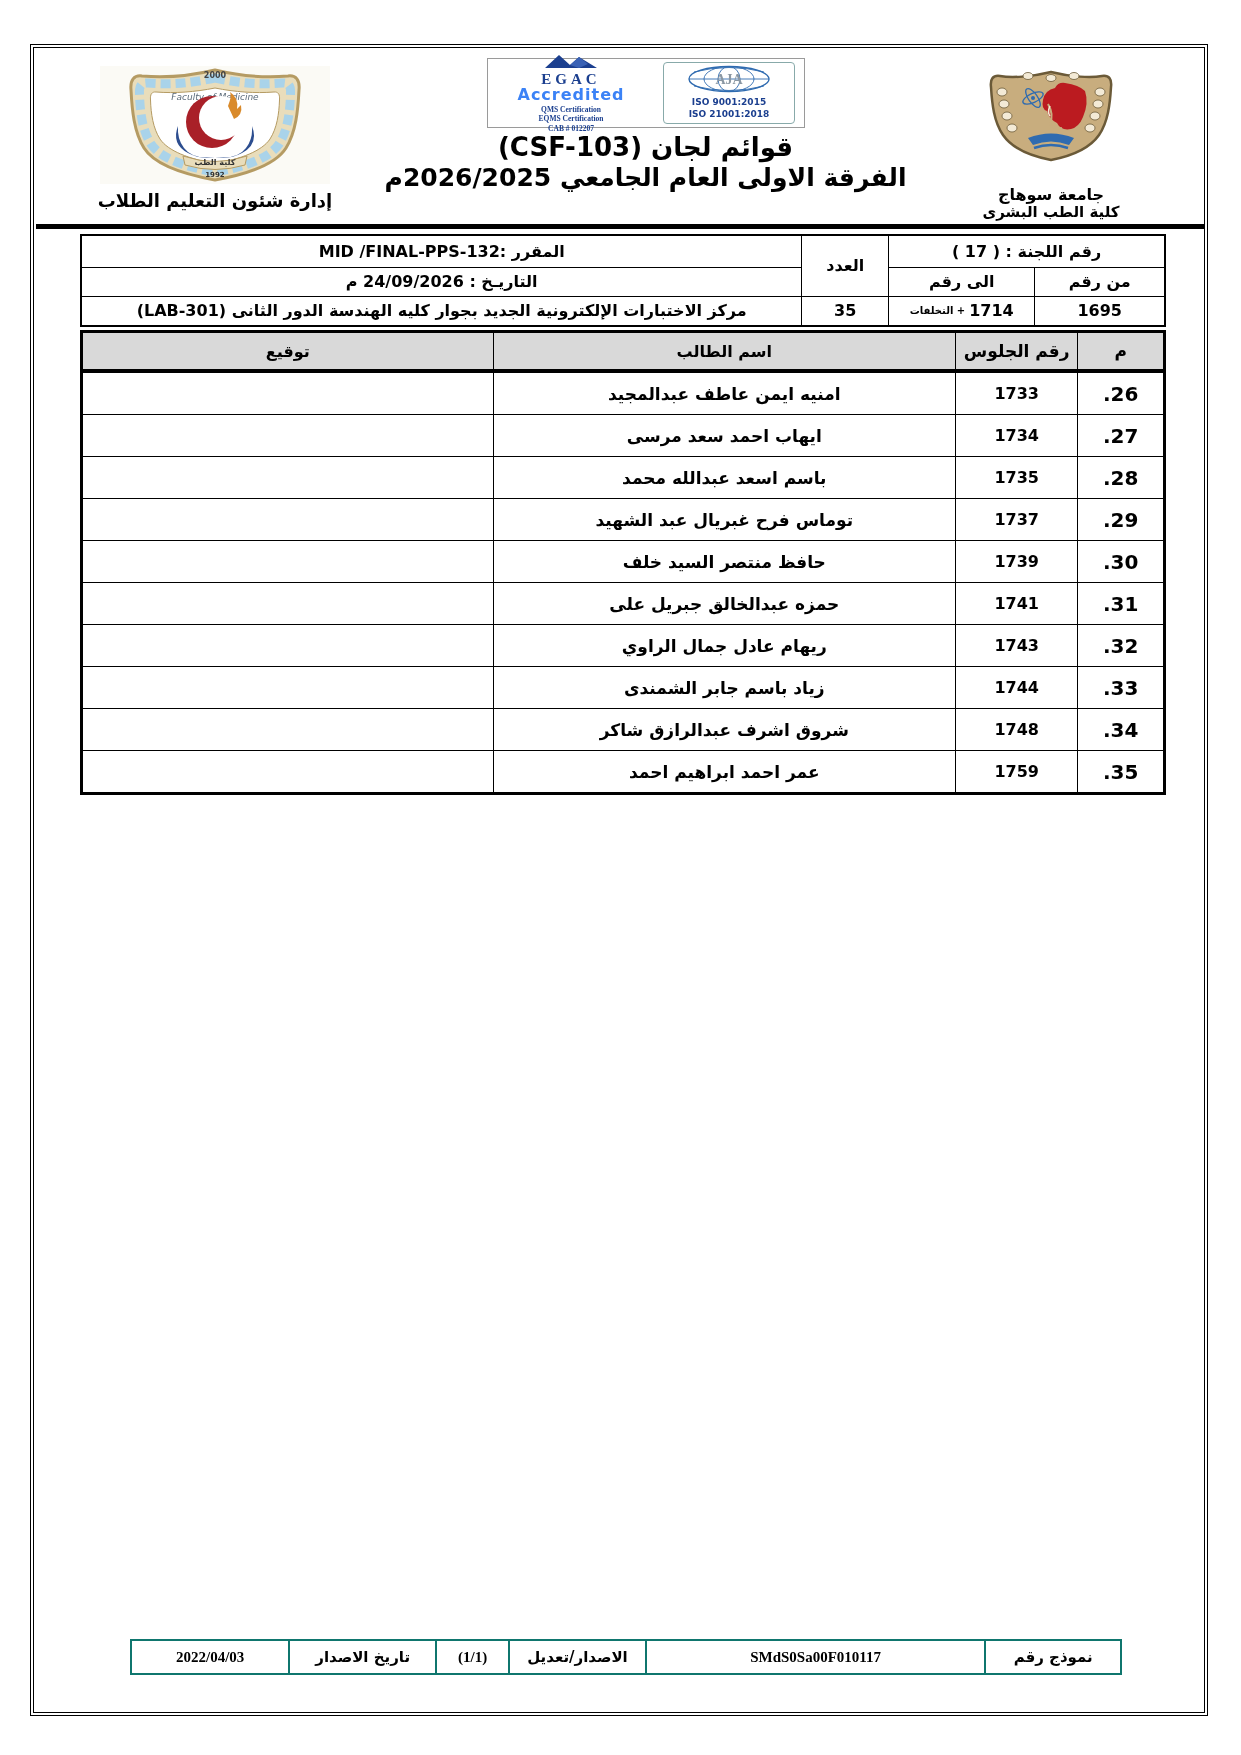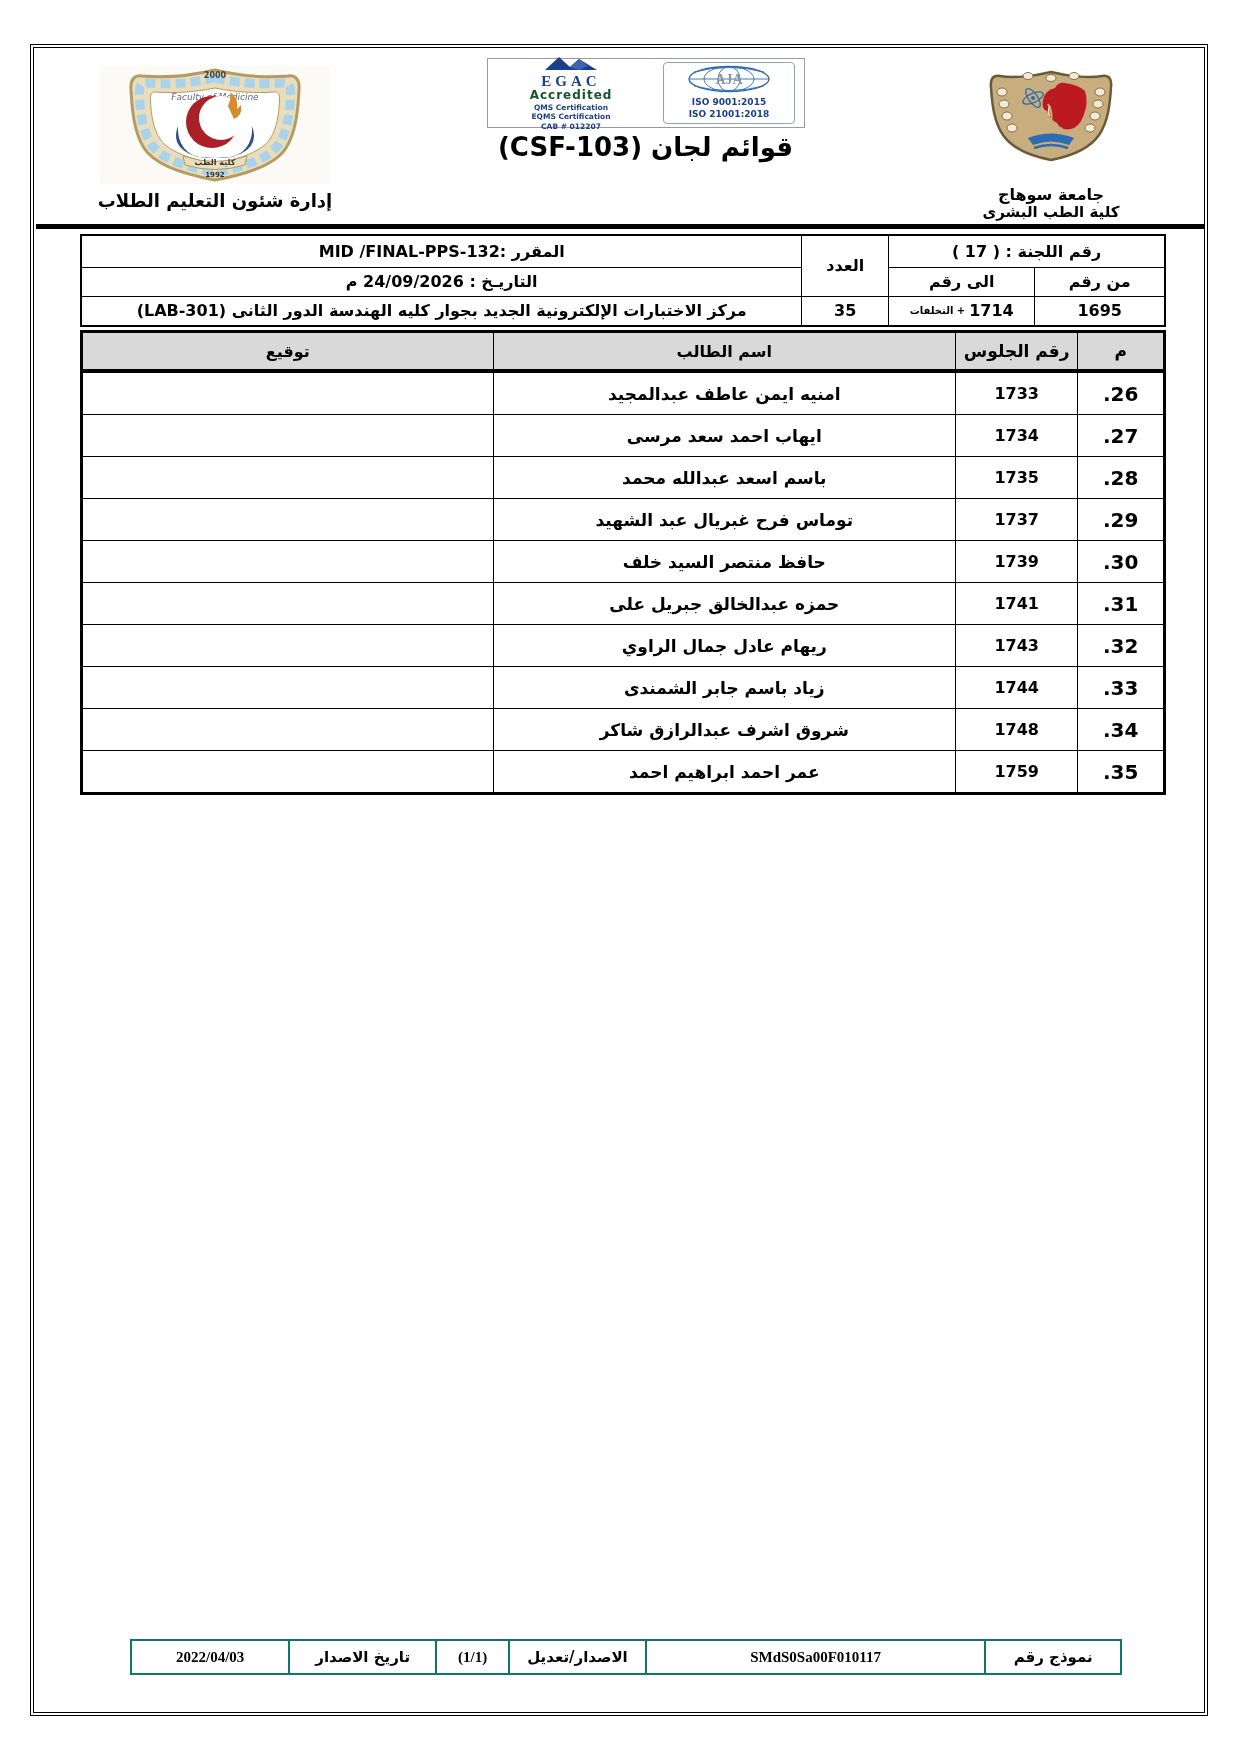--- a/index.html
+++ b/index.html
@@ -23,22 +23,22 @@
   .fac-name{font-size:15px;font-weight:bold;line-height:1.15;}
   .dept-name{font-size:18px;font-weight:bold;margin-top:2px;}
   .doc-title{font-size:26px;font-weight:bold;margin-top:4px;line-height:1.2;}
   .doc-subtitle{font-size:25px;font-weight:bold;line-height:1.2;}
   .accred-box{
     width:318px;height:70px;margin:0 auto;background:#fff;border:1px solid #9a9a9a;
     display:flex;direction:ltr;align-items:center;justify-content:space-around;box-sizing:border-box;
   }
   .egac{width:150px;text-align:center;line-height:1;}
   .egac-name{font-size:15px;font-weight:bold;color:#1b3f8f;letter-spacing:4px;font-family:"Liberation Serif",serif;text-align:center;}
-  .egac-accredited{font-size:12px;font-weight:bold;color:#14532d;letter-spacing:1px;}
-  .egac-lines{font-size:7.5px;font-weight:bold;color:#1b3f8f;line-height:1.25;margin-top:2px;}
+  .egac-accredited{font-size:16px;font-weight:bold;color:#3b82f6;letter-spacing:1px;}
+  .egac-lines{font-size:7.5px;font-weight:bold;color:#1b3f8f;line-height:1.25;margin-top:2px;font-family:Liberation Serif, serif;}
   .aja{width:130px;text-align:center;border:1px solid #8aa;border-radius:4px;padding:2px 0;background:#fff;}
   .aja-lines{font-size:9px;font-weight:bold;color:#1b3f8f;line-height:1.3;}
   .header-rule{position:absolute;top:224px;left:36px;width:1168px;height:5px;background:#000;}
   
   table{border-collapse:collapse;direction:rtl;table-layout:fixed;}
   td{border:1px solid #000;text-align:center;vertical-align:middle;font-weight:bold;padding:0 3px;overflow:hidden;}
   .info-table{position:absolute;top:234px;left:80px;width:1086px;border:2px solid #000;}
   .info-table td{font-size:16px;}
   .cell-course{font-size:17px;}
   .cell-date{font-size:20px;}
@@ -127,20 +127,21 @@
             <path d="M7 21 q35 9 70 0" fill="none" stroke="#2f6bb0" stroke-width="0.9"></path>
             <text x="42" y="19" text-anchor="middle" font-size="14" font-weight="bold" fill="#8a97a3" font-family="Liberation Serif, serif">AJA</text>
           </svg>
           <div class="aja-lines">
             <div>ISO 9001:2015</div>
             <div>ISO 21001:2018</div>
           </div>
         </div>
       </div>
       <div class="doc-title">قوائم لجان (CSF-103)</div>
+      <div class="doc-subtitle">الفرقة الاولى العام الجامعي 2026/2025م</div>
     </div>
 
     <div class="hdr-left">
       <svg width="250" height="118" viewBox="0 0 250 118">
         <rect x="10" y="0" width="230" height="118" fill="#fbfaf5"></rect>
         <path d="M125 4 C150 10 175 12 198 10 C206 9 210 14 209 24 C208 44 206 66 196 82 C186 98 158 108 125 114 C92 108 64 98 54 82 C44 66 42 44 41 24 C40 14 44 9 52 10 C75 12 100 10 125 4 Z" fill="#e9ddbb" stroke="#b59b63" stroke-width="3"></path>
         <path d="M125 12 C148 17 170 19 192 17 C199 16.5 201 20 200.5 28 C200 45 198 64 189 78 C180 92 155 101 125 106 C95 101 70 92 61 78 C52 64 50 45 49.5 28 C49 20 51 16.5 58 17 C80 19 102 17 125 12 Z" fill="none" stroke="#a9d3ea" stroke-width="9" stroke-dasharray="10 5"></path>
         <path d="M125 22 C145 26 165 27.5 184 26 C188 25.7 190 28 189.5 34 C189 48 187 62 180 73 C172 85 151 93 125 97.5 C99 93 78 85 70 73 C63 62 61 48 60.5 34 C60 28 62 25.7 66 26 C85 27.5 105 26 125 22 Z" fill="#ffffff" stroke="#b59b63" stroke-width="1"></path>
         <text x="125" y="12" font-size="8" font-weight="bold" fill="#444" text-anchor="middle">2000</text>
         <text x="125" y="34" font-size="9" font-style="italic" fill="#5b6b7a" text-anchor="middle">Faculty of Medicine</text>

